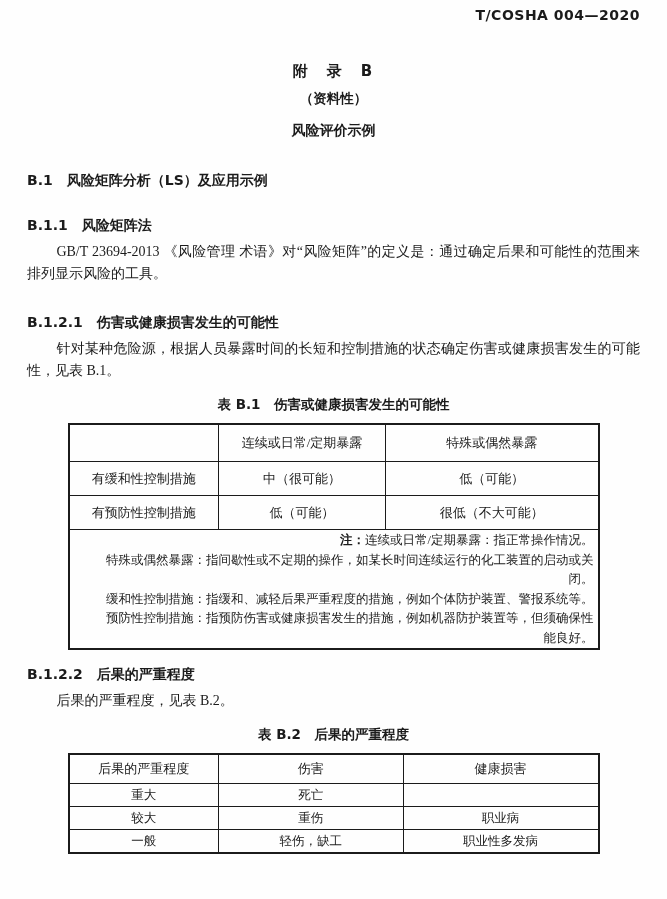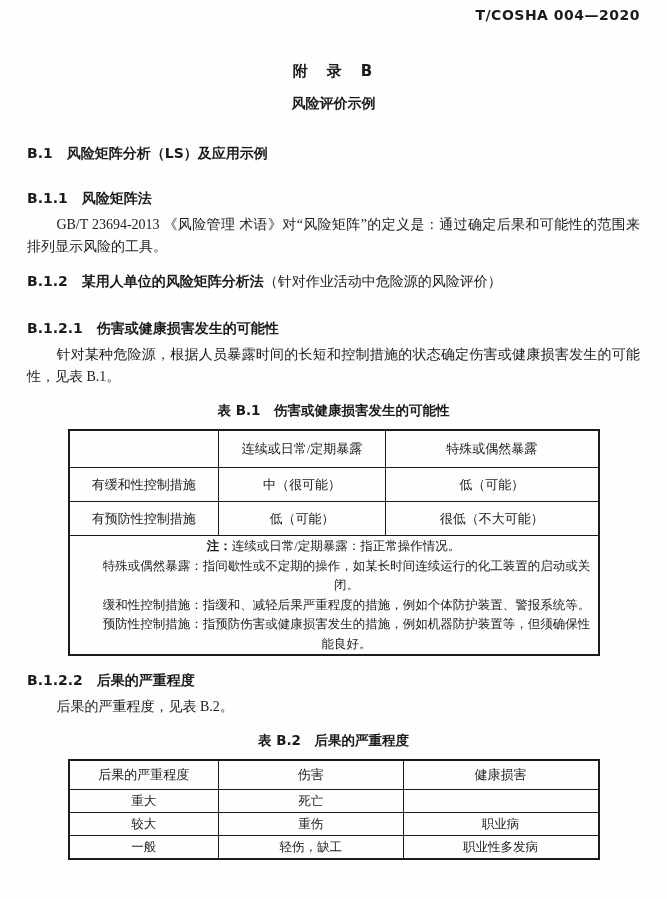--- a/index.html
+++ b/index.html
@@ -51,48 +51,48 @@
     border:1px solid #1b1b1b;
     text-align:center; vertical-align:middle;
     font-size:13px; padding:0 4px;
     overflow:hidden;
   }
   #tableB1 .row-head td { height:36px; }
   #tableB1 .row-data td { height:33px; }
   #tableB1 .col1 { width:28%; } #tableB1 .col2 { width:31.5%; } #tableB1 .col3 { width:40.5%; }
 
   td.note-cell { text-align:left; padding:5px 10px 7px 8px; }
-  .note-line { font-size:12.5px; line-height:19.5px; padding-left:26px; text-align:center; }
+  .note-line { font-size:12.5px; line-height:19.5px; padding-left:26px; text-align:right; }
   .note-line.first { padding-left:0; }
   .note-label {
     font-family:"DejaVu Sans","Liberation Sans",sans-serif;
     font-weight:bold;
   }
 
   #tableB2 .row-head td { height:28px; }
   #tableB2 .row-data td { height:22px; font-size:12.5px; }
   #tableB2 .col1 { width:28%; } #tableB2 .col2 { width:35%; } #tableB2 .col3 { width:37%; }
 </style>
 </head>
 <body>
 
 <div class="page">
   <div class="doc-number">T/COSHA 004—2020</div>
 
   <div class="content">
 
     <div class="appendix-title t-center bold-sans">附　录　B</div>
+    <div class="appendix-subtitle t-center bold-sans">（资料性）</div>
     <div class="appendix-name t-center bold-sans">风险评价示例</div>
 
     <div class="h-sec h-b1 bold-sans">B.1　风险矩阵分析（LS）及应用示例</div>
 
     <div class="h-sec h-b11 bold-sans">B.1.1　风险矩阵法</div>
     <p class="para">GB/T 23694-2013 《风险管理 术语》对“风险矩阵”的定义是：通过确定后果和可能性的范围来排列显示风险的工具。</p>
 
-    <div class="h-sec h-b12 bold-sans"><span>B.1.2　某用人单位的风险矩阵分析法</span><span class="h-reg">（针对作业活动中危险源的风险评价）</span></div>
 
     <div class="h-sec h-b121 bold-sans">B.1.2.1　伤害或健康损害发生的可能性</div>
     <p class="para">针对某种危险源，根据人员暴露时间的长短和控制措施的状态确定伤害或健康损害发生的可能性，见表 B.1。</p>
 
     <div class="tbl-title t-center bold-sans">表 B.1　伤害或健康损害发生的可能性</div>
 
     <table class="tbl" id="tableB1">
       <tbody>
         <tr class="row-head">
           <td class="col1"></td>

